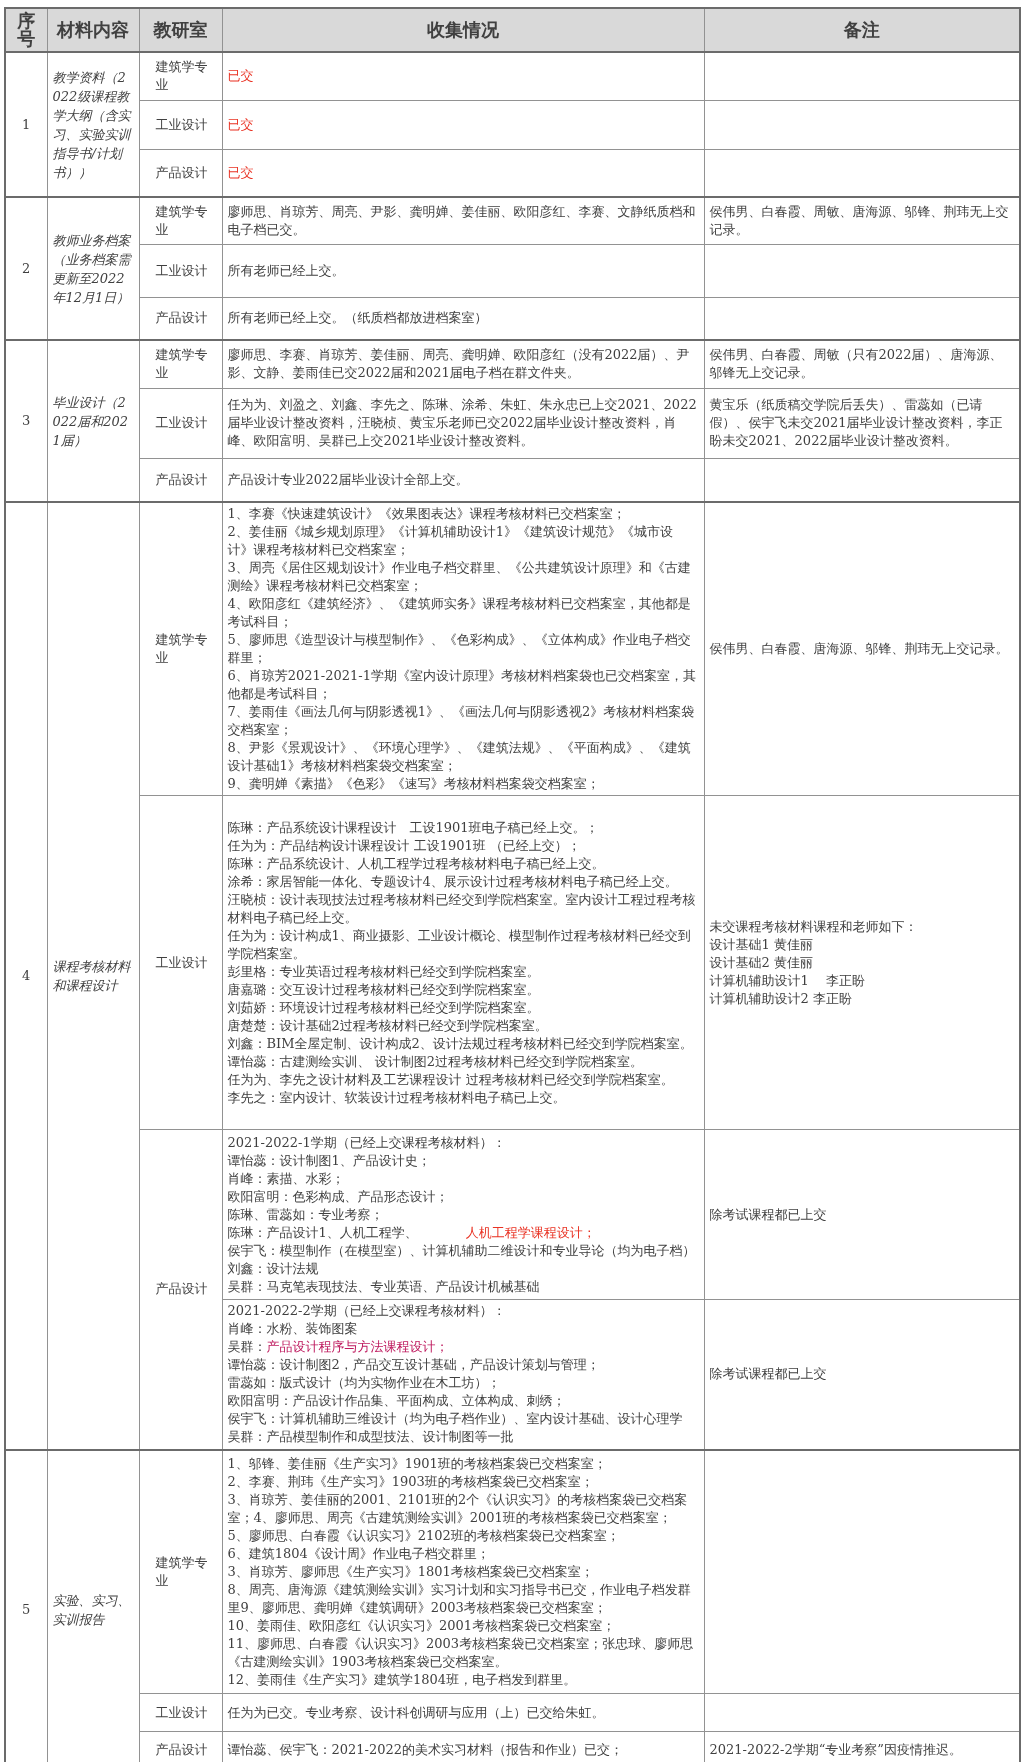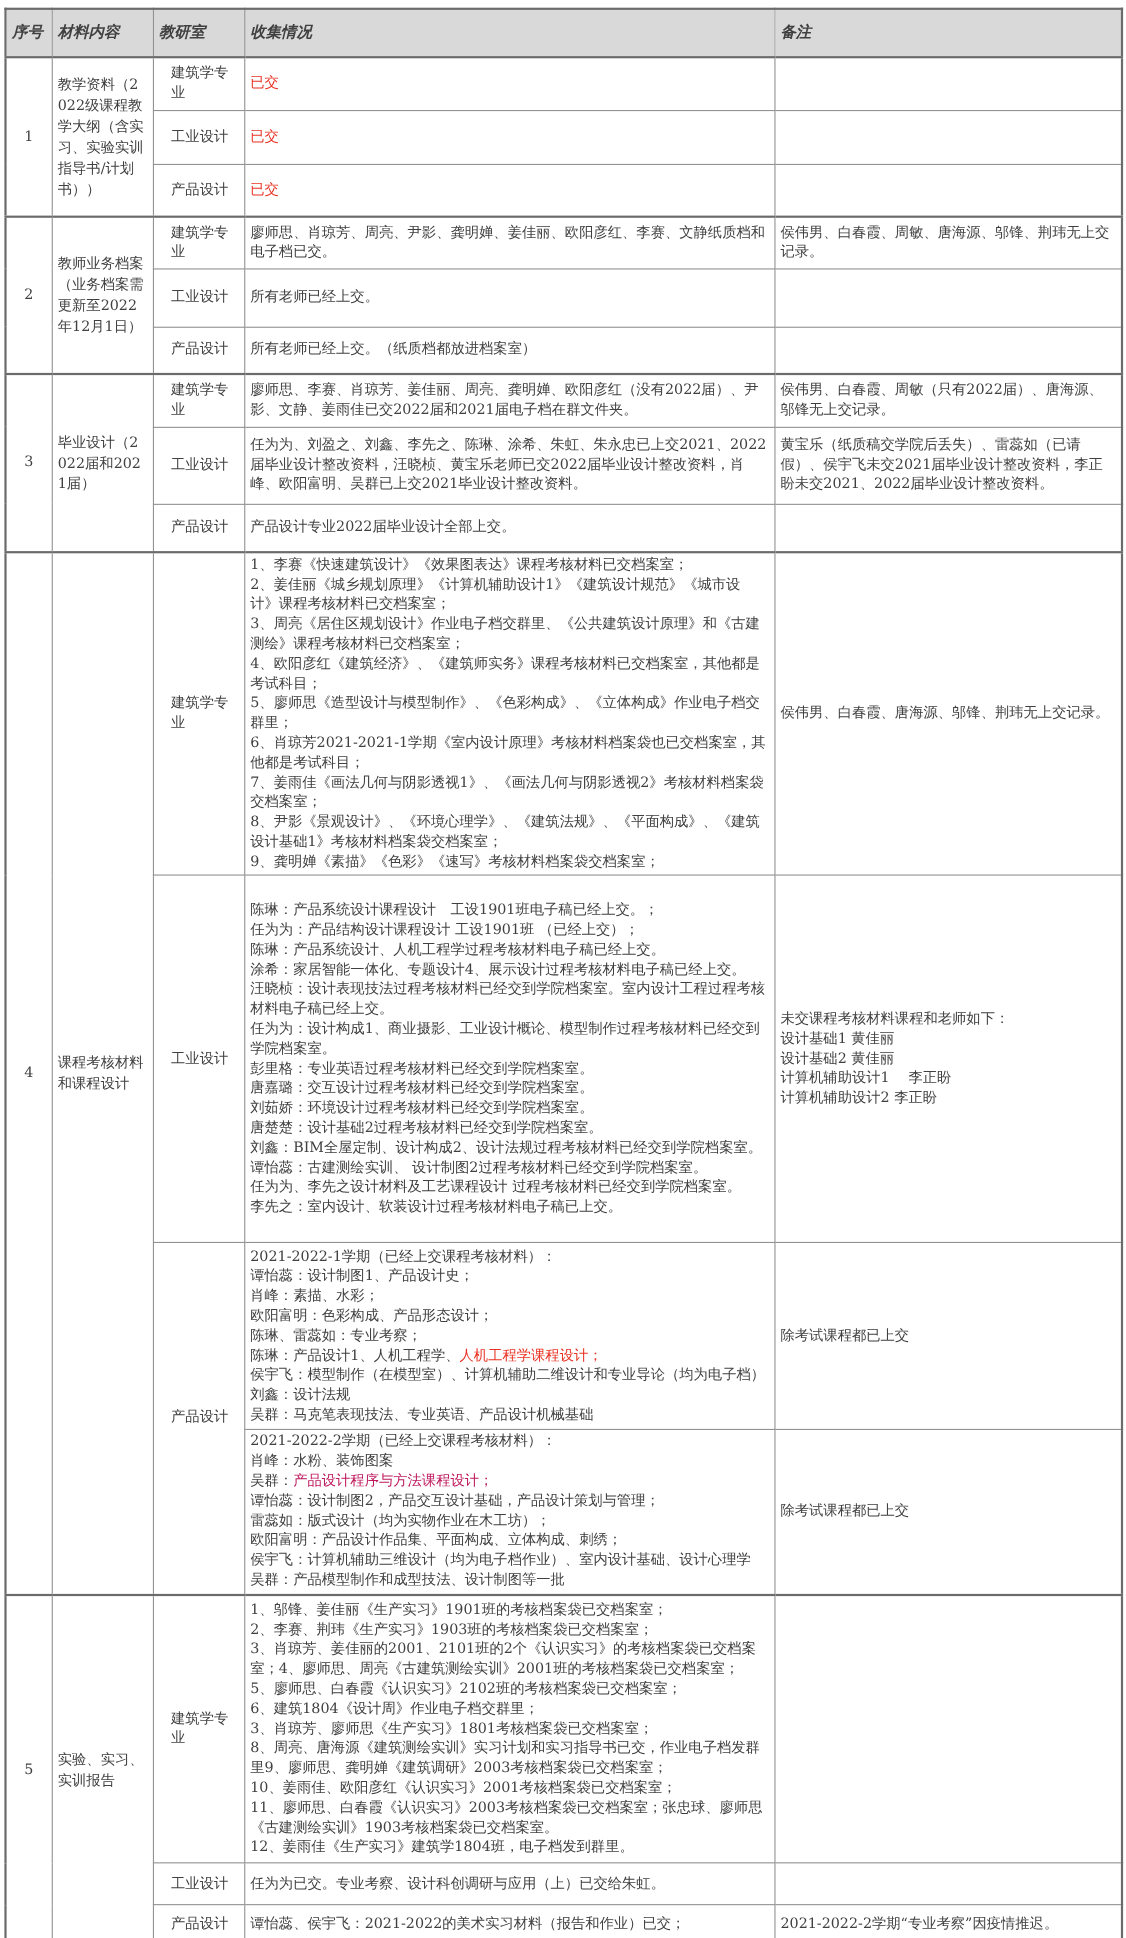--- a/index.html
+++ b/index.html
@@ -2,25 +2,25 @@
 <html><head>
 <meta charset="utf-8">
 <style>
   html,body{margin:0;padding:0;background:#ffffff;}
   body{font-family:"DejaVu Serif","Liberation Serif",serif;color:#404040;}
   .page{width:1024px;height:1762px;background:#fff;position:relative;overflow:hidden;}
   table.collect{border-collapse:collapse;table-layout:fixed;width:1015px;margin:7px 0 0 4px;
     border:2px solid #6b6b6b;font-size:13px;}
   td,th{border:1px solid #929292;padding:2px 5px;vertical-align:middle;overflow:hidden;
     word-break:break-all;line-height:18px;}
-  thead th{background:#d9d9d9;font-weight:bold;font-size:14px;text-align:left;
-    border-bottom:2px solid #6b6b6b;height:38px;font-style:italic;}
+  thead th{background:#d9d9d9;font-weight:bold;font-size:18px;text-align:center;
+    border-bottom:2px solid #6b6b6b;height:38px;}
   tr.rowsep>td{border-top:2px solid #6b6b6b;}
   td.c-no{text-align:center;}
-  td.c-mat{line-height:19px;}
+  td.c-mat{line-height:19px;font-style:italic;}
   td.c-off{padding-left:16px;}
   td.c-col div, td.c-rem div{min-height:18px;}
   .cellwrap{width:100%;}
   .clipped{overflow:hidden;}
 </style>
 </head>
 <body>
 
 <div class="page">
   <table class="collect">
@@ -207,21 +207,21 @@
         </tr>
         <tr style="height: 170px;">
           <td class="c-off" rowspan="2">产品设计</td>
           <td class="c-col">
             <div class="cellwrap">
               <div><span>2021-2022-1学期（已经上交课程考核材料）：</span></div>
               <div><span>谭怡蕊：设计制图1、产品设计史；</span></div>
               <div><span>肖峰：素描、水彩；</span></div>
               <div><span>欧阳富明：色彩构成、产品形态设计；</span></div>
               <div><span>陈琳、雷蕊如：专业考察；</span></div>
-              <div><span>陈琳：产品设计1、人机工程学、</span><span style="color: rgb(233, 50, 35);">人机工程学课程设计；</span></div>
+              <div><span>陈琳：产品设计1、人机工程学、</span><span style="color: rgb(233, 50, 35); margin-left: 48px;">人机工程学课程设计；</span></div>
               <div><span>侯宇飞：模型制作（在模型室）、计算机辅助二维设计和专业导论（均为电子档）</span></div>
               <div><span>刘鑫：设计法规</span></div>
               <div><span>吴群：马克笔表现技法、专业英语、产品设计机械基础</span></div>
             </div>
           </td>
           <td class="c-rem">
             <div class="cellwrap">
               <div><span>除考试课程都已上交</span></div>
             </div>
           </td>

